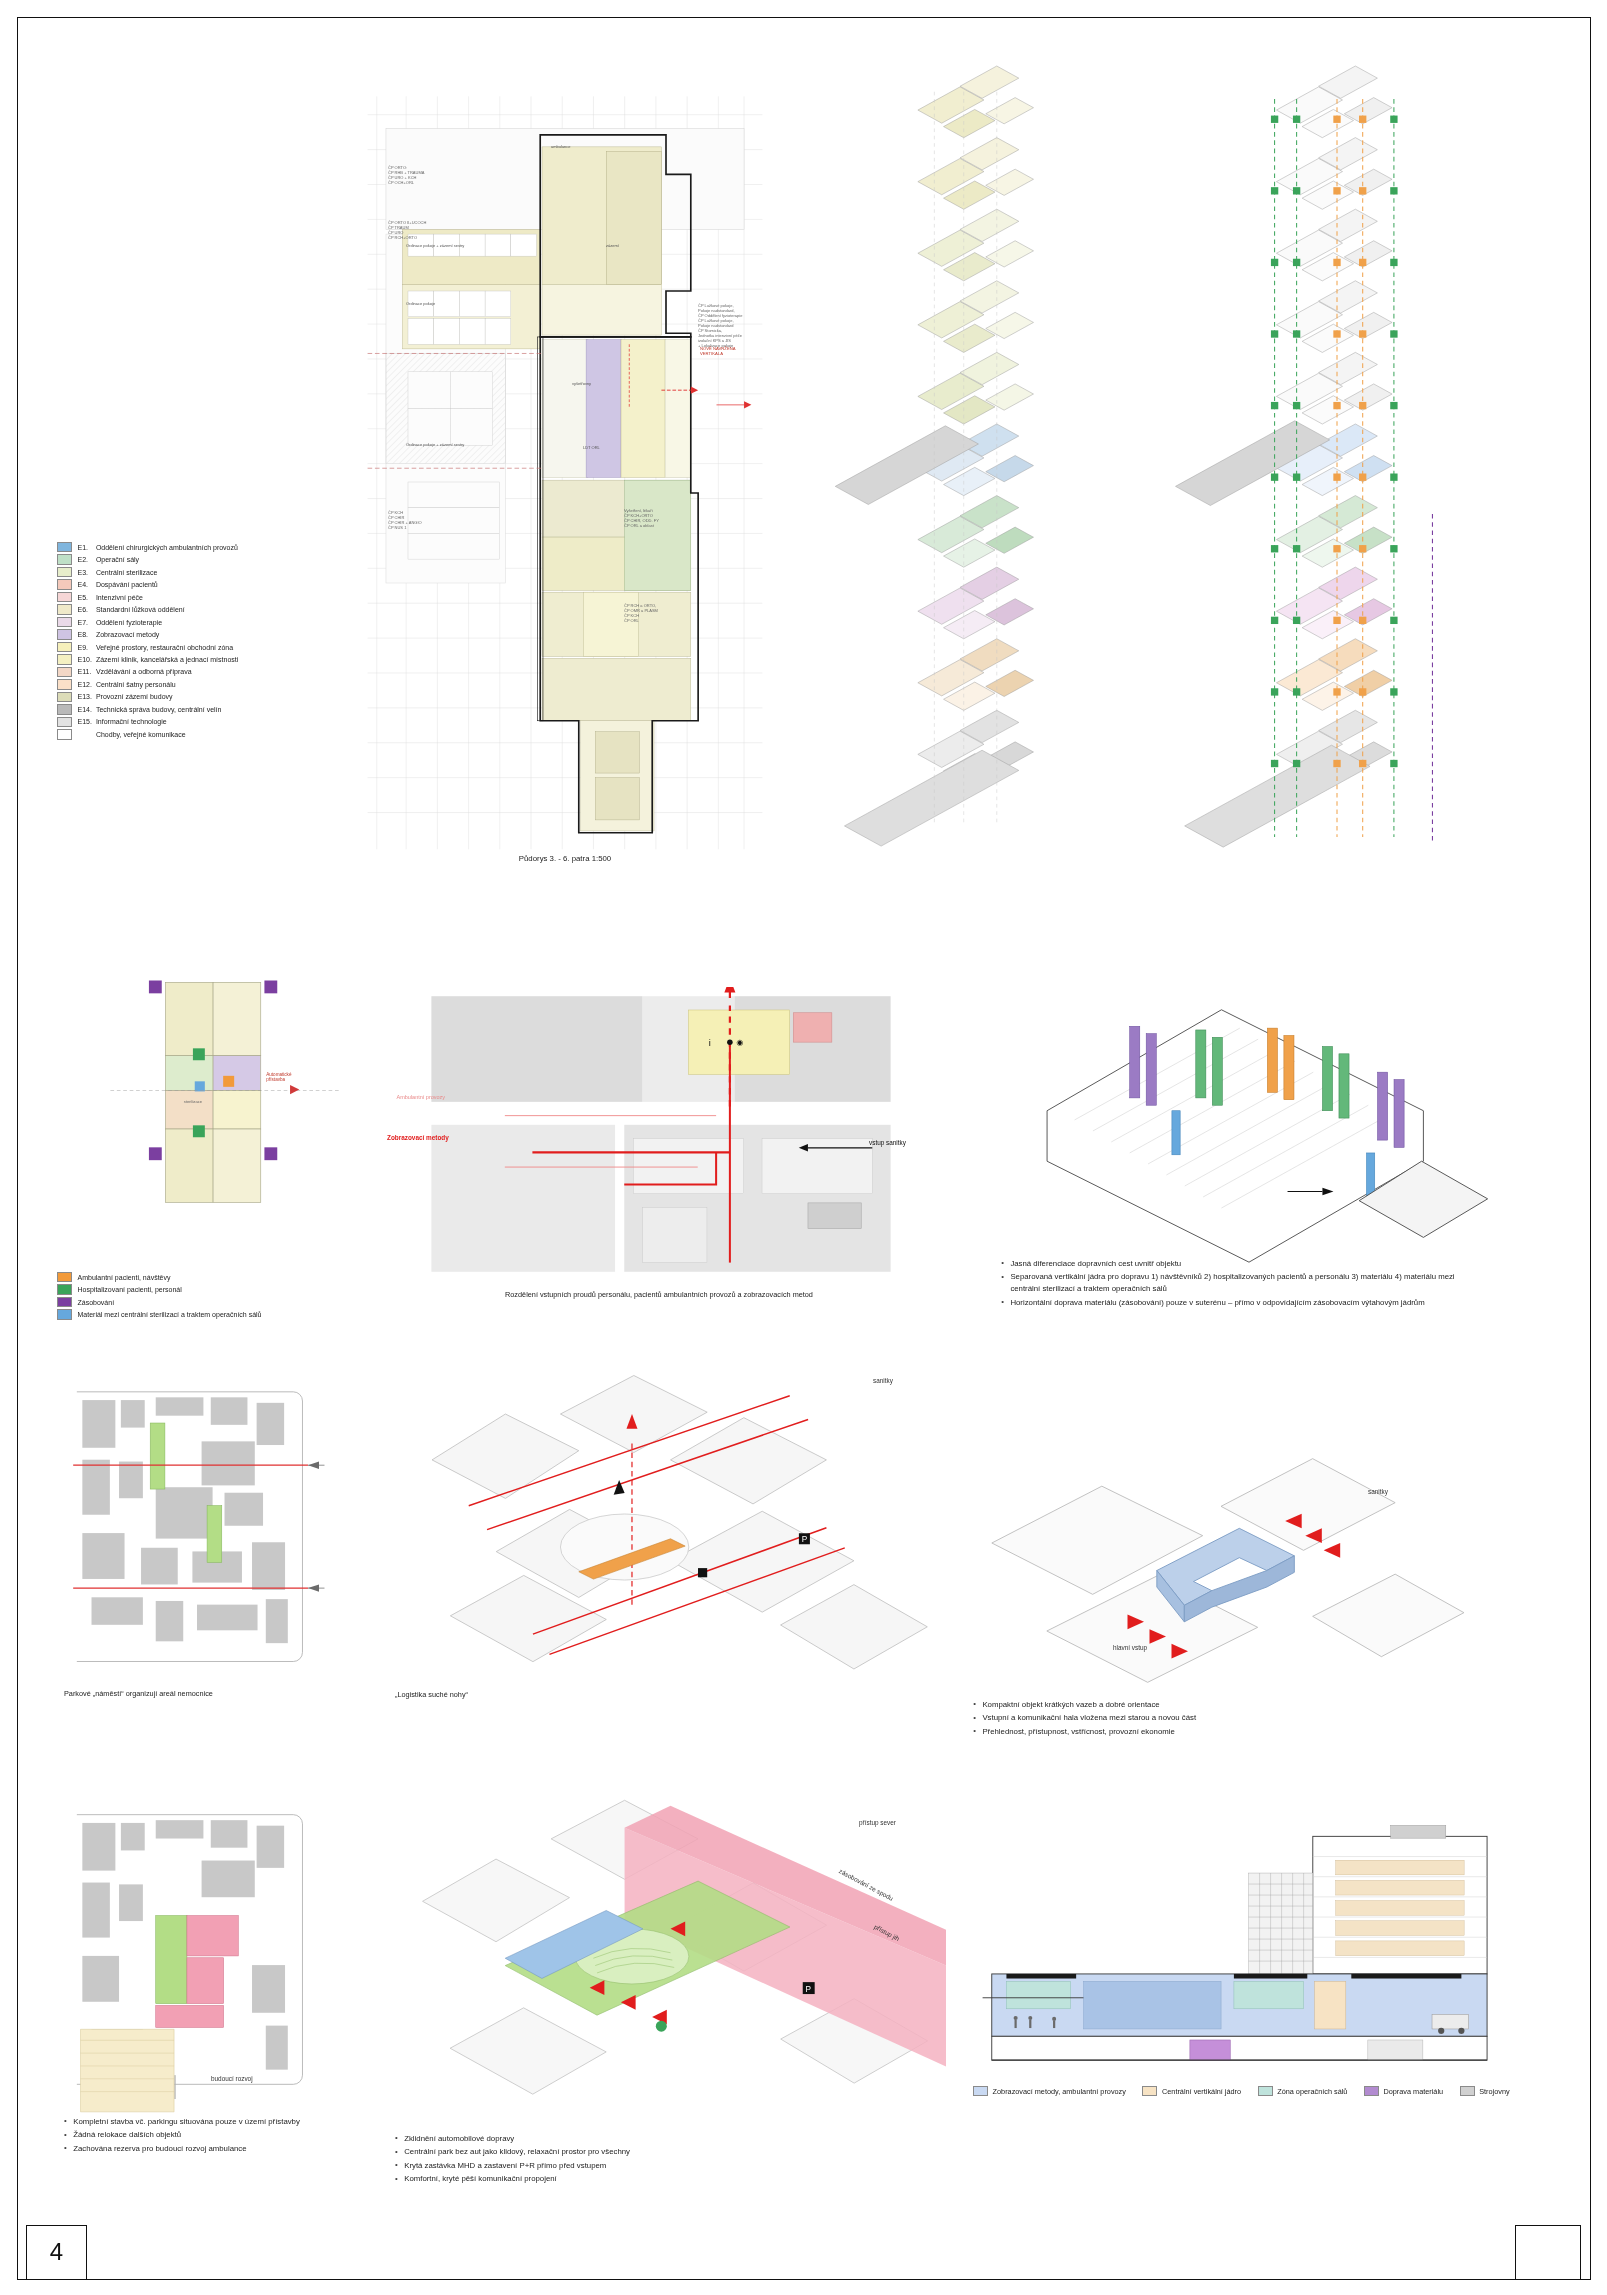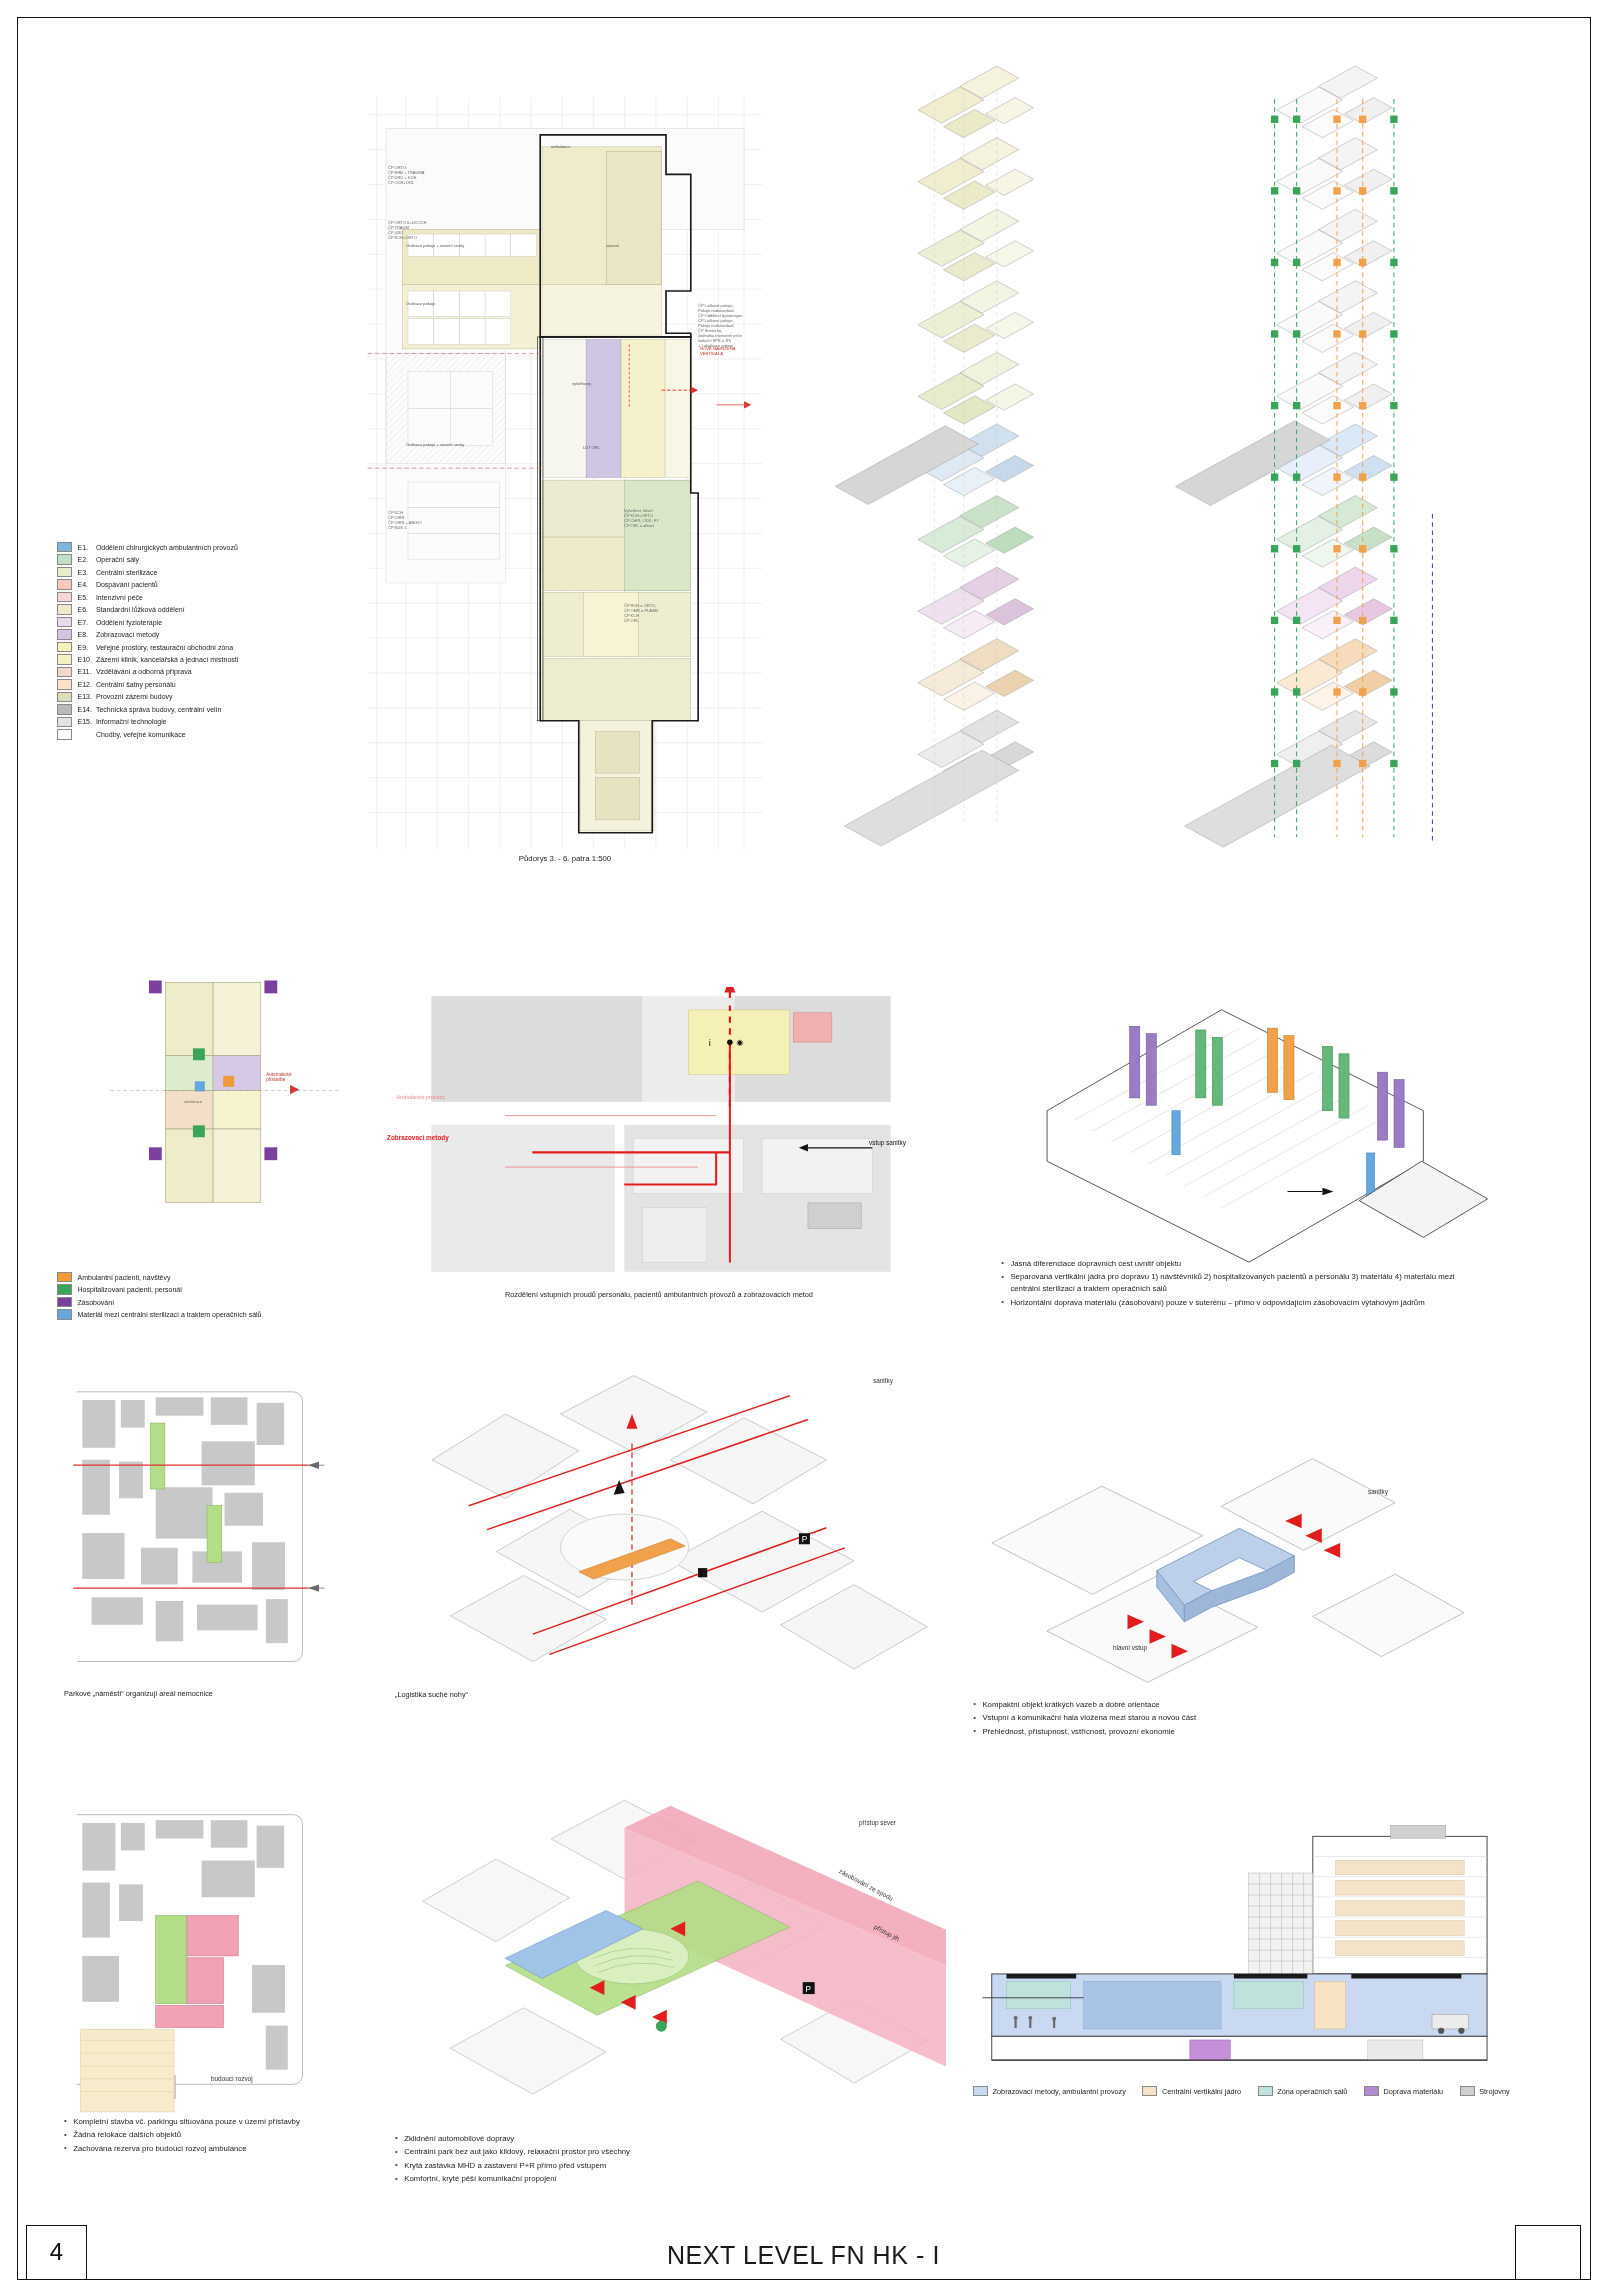--- a/index.html
+++ b/index.html
@@ -849,16 +849,15 @@
           <span>Doprava materiálu</span>
         </div>
         <div class="item">
           <span style="width: 13px; height: 8.3px; display: inline-block; border: 0.5px solid rgb(138, 138, 138); background: rgb(208, 208, 208);"></span>
           <span>Strojovny</span>
         </div>
       </div>
   </div>
 
   <div class="pagebox">4</div>
-  <div class="title-bottom">NEXT LEVEL FN HK - I</div>
   <div class="logobox"></div>
 </div>
 
 
 </body></html>

